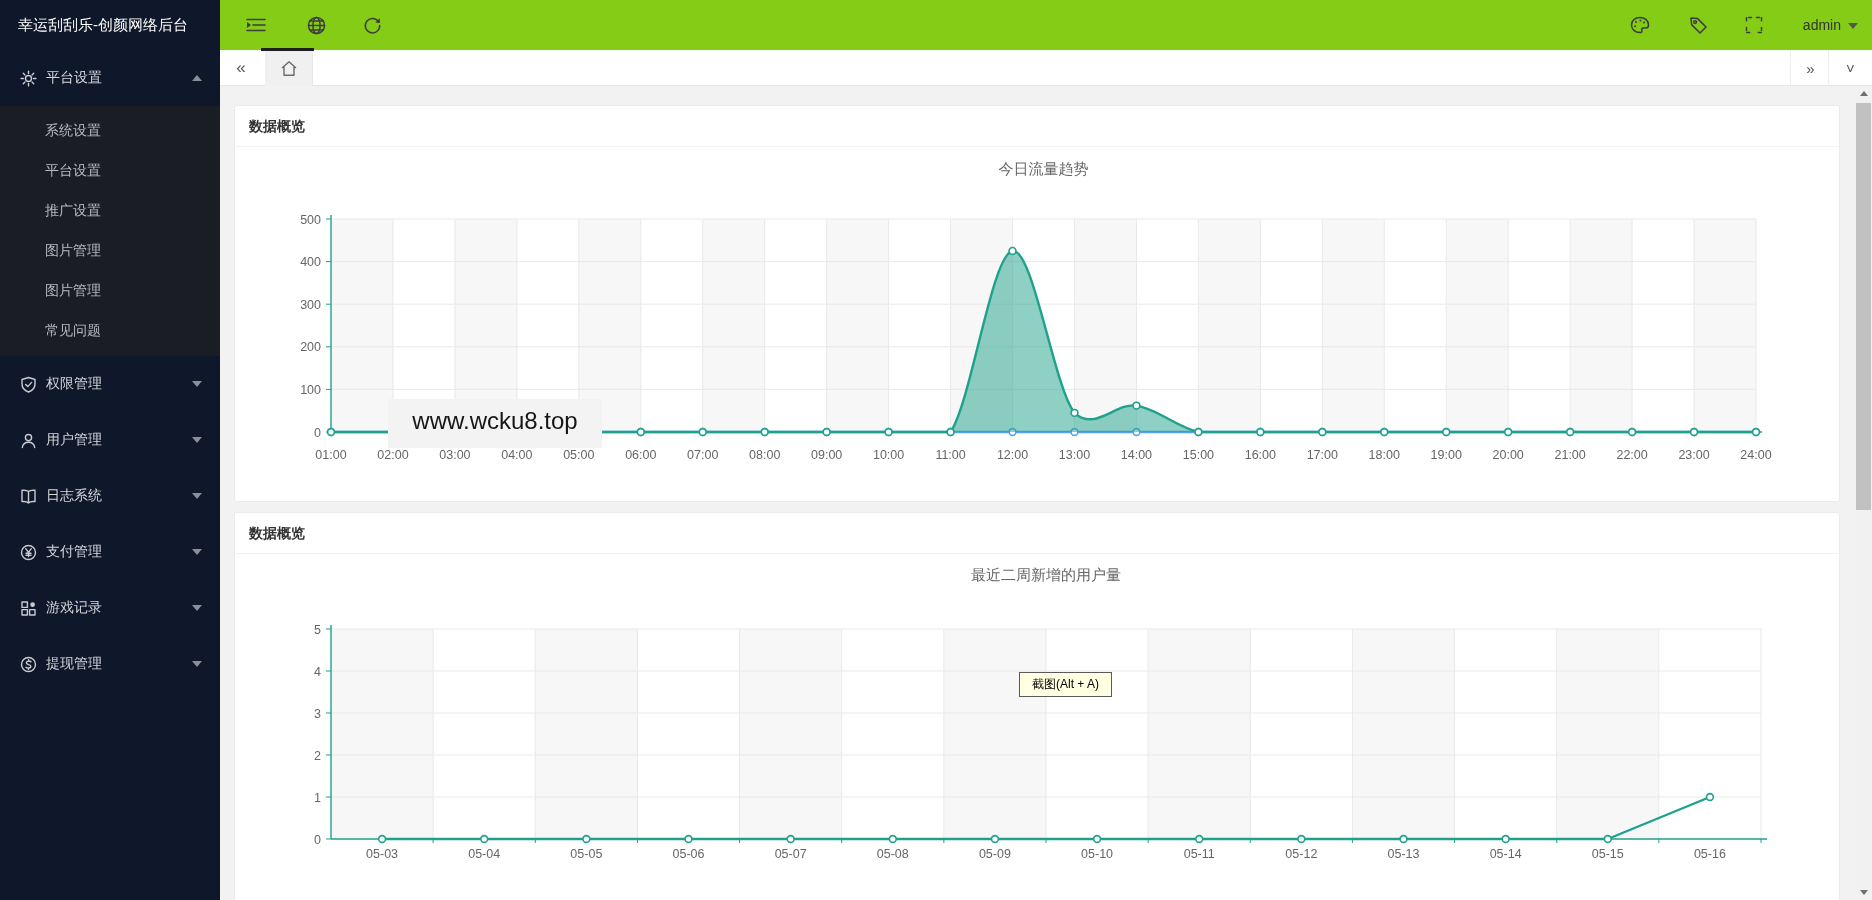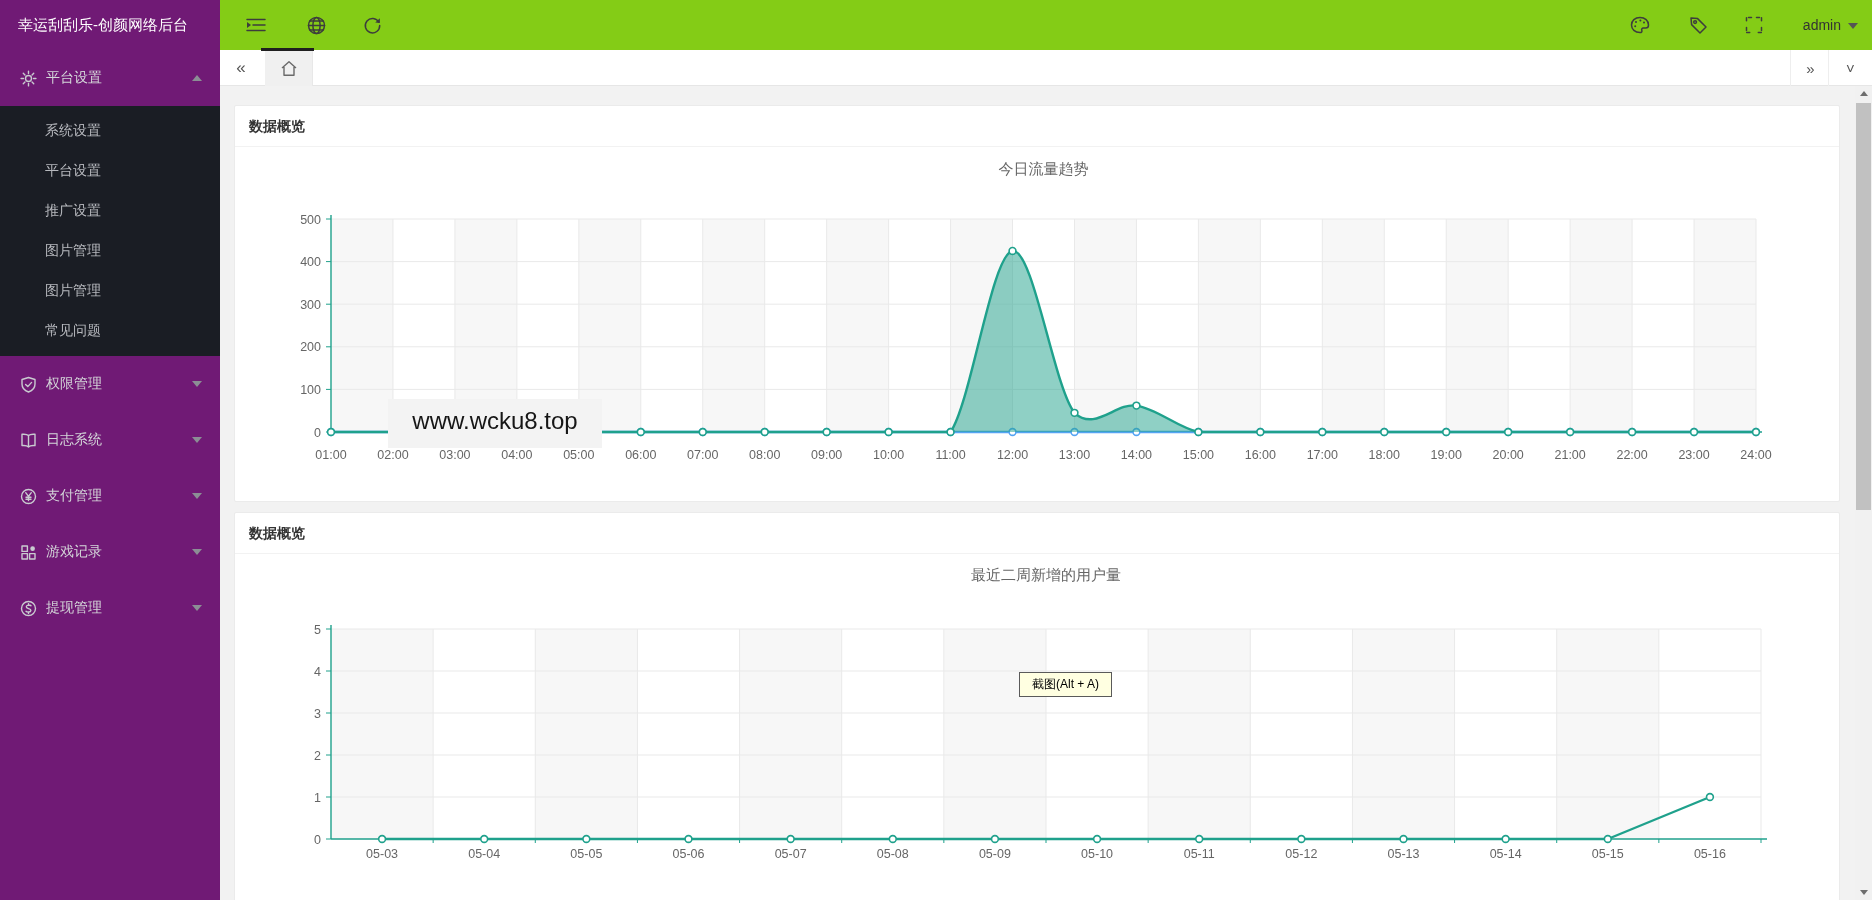--- a/index.html
+++ b/index.html
@@ -2,21 +2,21 @@
 <html><head>
 <meta charset="utf-8">
 <style>
   * { margin:0; padding:0; box-sizing:border-box; }
   html,body { width:1872px; height:900px; overflow:hidden; background:#f2f2f2;
               font-family:"Liberation Sans","DejaVu Sans",sans-serif; }
   #stage { position:relative; width:1872px; height:900px; }
 
   
   .sidebar { position:absolute; left:0; top:0; width:220px; height:900px;
-             background:#701a75; color:#c8cace; z-index:5; }
+             background:#0f172a; color:#c8cace; z-index:5; }
   .side-title { height:50px; line-height:50px; padding-left:18px; color:#ffffff;
                 font-size:15px; white-space:nowrap; }
   .side-parent { height:56px; display:flex; align-items:center; padding:0 18px 0 20px;
                  font-size:14px; color:#d4d6d9; cursor:pointer; }
   .side-parent .p-icon { width:17px; height:17px; margin-right:9px; flex:none; }
   .side-parent .p-label { flex:1; }
   .caret { width:0; height:0; border-left:5px solid transparent; border-right:5px solid transparent; }
   .caret.down { border-top:6px solid #8b8e95; }
   .caret.up   { border-bottom:6px solid #8b8e95; }
   .side-sub { background:#1a1d24; padding:4px 0 6px 0; }
@@ -102,20 +102,28 @@
           <div class="sub-item">图片管理</div>
           <div class="sub-item">图片管理</div>
           <div class="sub-item">常见问题</div>
         </div>
         <div class="side-parent">
           <svg class="p-icon" viewBox="0 0 17 17">
             <path class="icon-stroke" d="M8.5 1.5 L15 3.5 V8 C15 12 12.3 14.7 8.5 16 C4.7 14.7 2 12 2 8 V3.5 Z"></path>
             <path class="icon-stroke" d="M5.6 8.4 L7.8 10.6 L11.6 6.4"></path>
           </svg>
           <span class="p-label">权限管理</span>
+          <span class="caret down"></span>
+        </div>
+        <div class="side-parent">
+          <svg class="p-icon" viewBox="0 0 17 17">
+            <circle class="icon-stroke" cx="8.5" cy="5.6" r="3.1"></circle>
+            <path class="icon-stroke" d="M2.3 15.5 C2.9 11.9 5.4 10.3 8.5 10.3 C11.6 10.3 14.1 11.9 14.7 15.5"></path>
+          </svg>
+          <span class="p-label">用户管理</span>
           <span class="caret down"></span>
         </div>
         <div class="side-parent">
           <svg class="p-icon" viewBox="0 0 17 17">
             <path class="icon-stroke" d="M8.5 3.6 C7.2 2.3 5 2 2 2.3 V13.6 C5 13.3 7.2 13.7 8.5 14.9 C9.8 13.7 12 13.3 15 13.6 V2.3 C12 2 9.8 2.3 8.5 3.6 Z M8.5 3.6 V14.9"></path>
           </svg>
           <span class="p-label">日志系统</span>
           <span class="caret down"></span>
         </div>
         <div class="side-parent">

